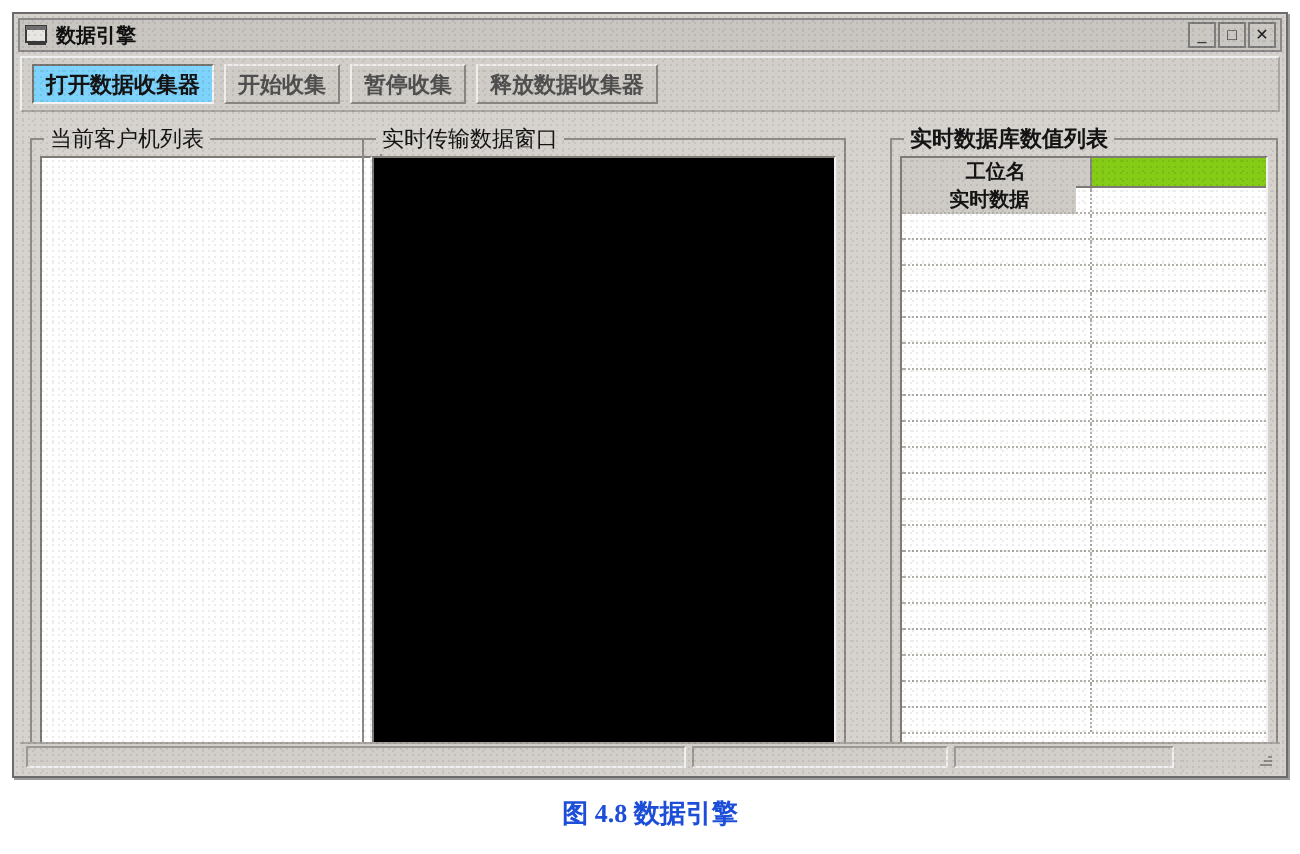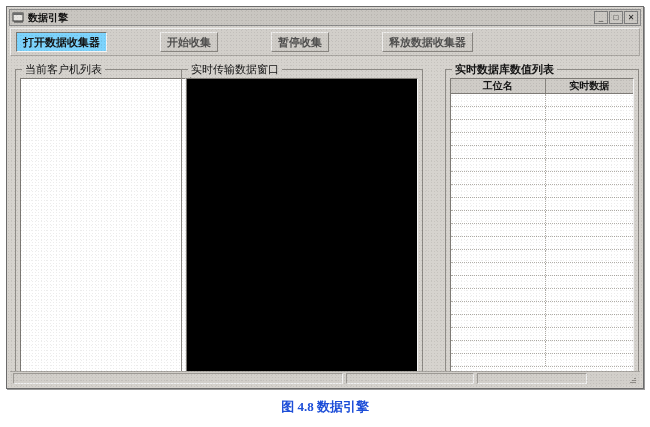--- a/index.html
+++ b/index.html
@@ -111,21 +111,21 @@
     padding: 0 6px;
     white-space: nowrap;
   }
   .tb-btn.pressed {
     border-top: 1px solid #7a7772;
     border-left: 1px solid #7a7772;
     border-bottom: 1px solid #f3f3f3;
     border-right: 1px solid #f3f3f3;
     background: #7dd3fc;
   }
-  .tb-btn.faded { color: #3b3b3b; font-weight: bold; opacity: .85; margin-left: 48px; }
+  .tb-btn.faded { color: #3b3b3b; font-weight: bold; opacity: .85; }
 
   
   .group {
     position: absolute;
     border: 1px solid #8e8b86;
     box-sizing: border-box;
   }
   .group > .legend {
     position: absolute;
     top: -8px;
@@ -183,20 +183,21 @@
     border-right: 1px solid #f2f2f2;
     box-sizing: border-box;
     overflow: hidden;
   }
   .grid-header {
     display: flex;
     height: 15px;
     background: #84cc16;
     border-bottom: 1px solid #7e7b76;
     box-sizing: border-box;
+    flex-direction: column;
   }
   .grid-header .gh {
     font-size: 10px;
     color: #141414;
     display: flex;
     align-items: center;
     justify-content: center;
     border-right: 1px solid #8a8781;
     box-sizing: border-box;
     background: #cfccc7;

